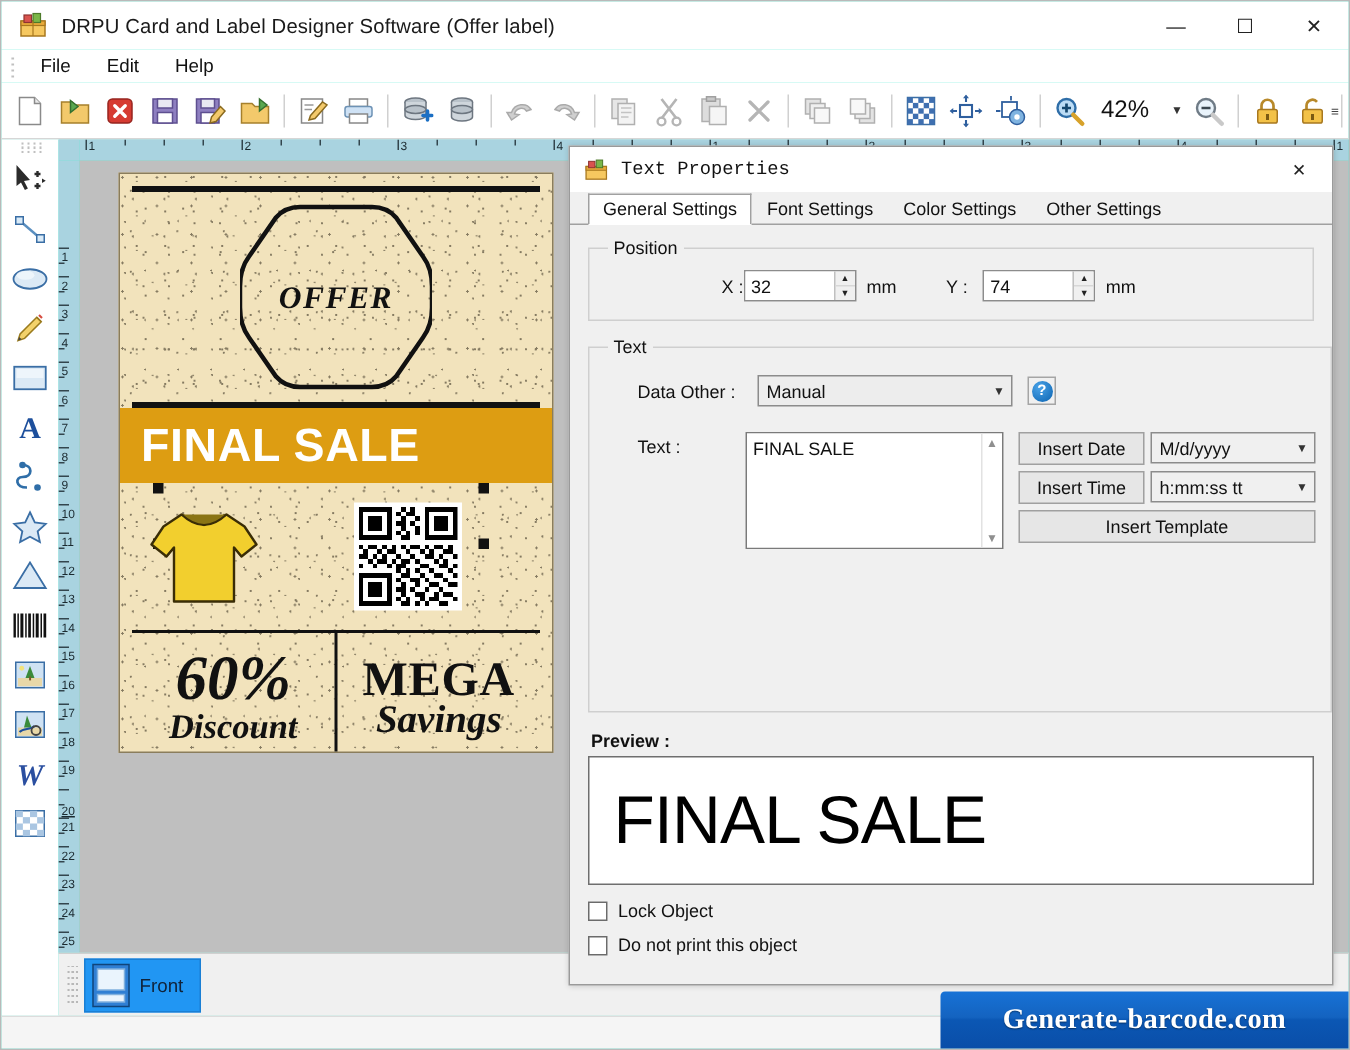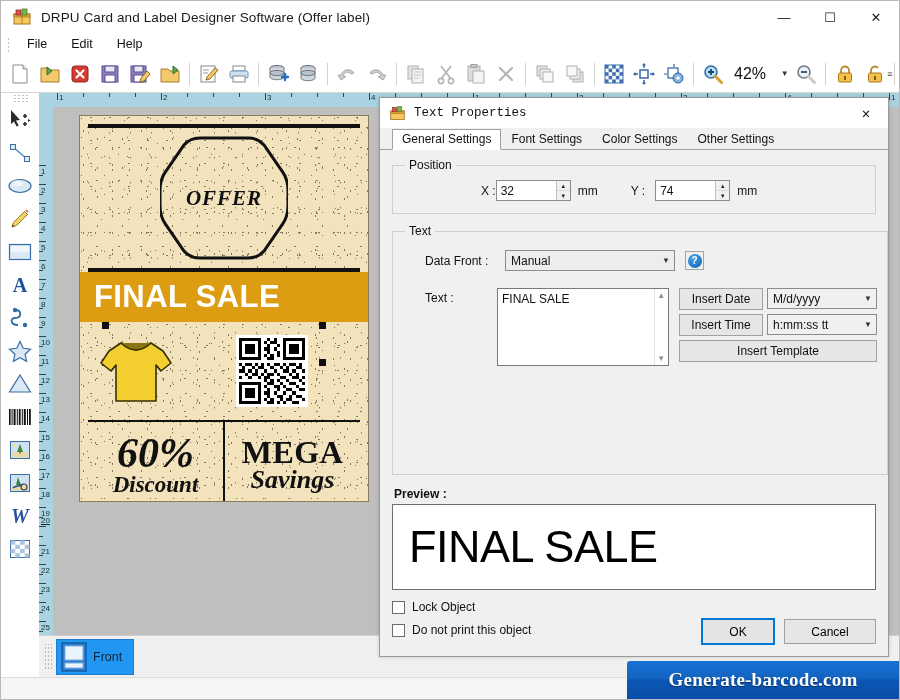--- a/index.html
+++ b/index.html
@@ -700,21 +700,21 @@
             <div class="ltick major" style="top: 362px;"></div>
             <div class="llabel" style="top: 365px;">17</div>
             <div class="ltick" style="top: 371.5px;"></div>
             <div class="ltick major" style="top: 381px;"></div>
             <div class="llabel" style="top: 384px;">18</div>
             <div class="ltick" style="top: 390.5px;"></div>
             <div class="ltick major" style="top: 400px;"></div>
             <div class="llabel" style="top: 403px;">19</div>
             <div class="ltick" style="top: 409.5px;"></div>
             <div class="ltick major" style="top: 419px;"></div>
-            <div class="llabel" style="top: 410px; text-decoration: underline;">20</div>
+            <div class="llabel" style="top: 430px; text-decoration: underline;">20</div>
             <div class="ltick" style="top: 428.5px;"></div>
             <div class="ltick major" style="top: 438px;"></div>
             <div class="llabel" style="top: 441px;">21</div>
             <div class="ltick" style="top: 447.5px;"></div>
             <div class="ltick major" style="top: 457px;"></div>
             <div class="llabel" style="top: 460px;">22</div>
             <div class="ltick" style="top: 466.5px;"></div>
             <div class="ltick major" style="top: 476px;"></div>
             <div class="llabel" style="top: 479px;">23</div>
             <div class="ltick" style="top: 485.5px;"></div>
@@ -947,21 +947,21 @@
             </div>
           </div>
           <span class="unit">mm</span>
         </div>
       </fieldset>
 
       <fieldset class="grp" id="text-group">
         <legend>Text</legend>
 
         <div id="ds-row">
-          <span class="flabel" style="width:80px">Data Front :</span>
+          <span class="flabel" style="width:80px">Data Other :</span>
           <div class="combo" id="ds-combo">
             <span>Manual</span>
             <span class="caret">▼</span>
           </div>
           <div id="help-btn">
             <div id="help-circle">?</div>
           </div>
         </div>
 
         <div id="text-row">
@@ -1005,21 +1005,17 @@
       <div id="checks">
         <div class="chk-row">
           <span class="chk"></span>
           <span>Lock Object</span>
         </div>
         <div class="chk-row">
           <span class="chk"></span>
           <span>Do not print this object</span>
         </div>
       </div>
-      <div id="dlg-actions">
-        <div id="ok-btn">OK</div>
-        <div id="cancel-btn">Cancel</div>
-      </div>
     </div>
   </div>
 
   <div id="watermark">Generate-barcode.com</div>
 </div>
 
 </body></html>

